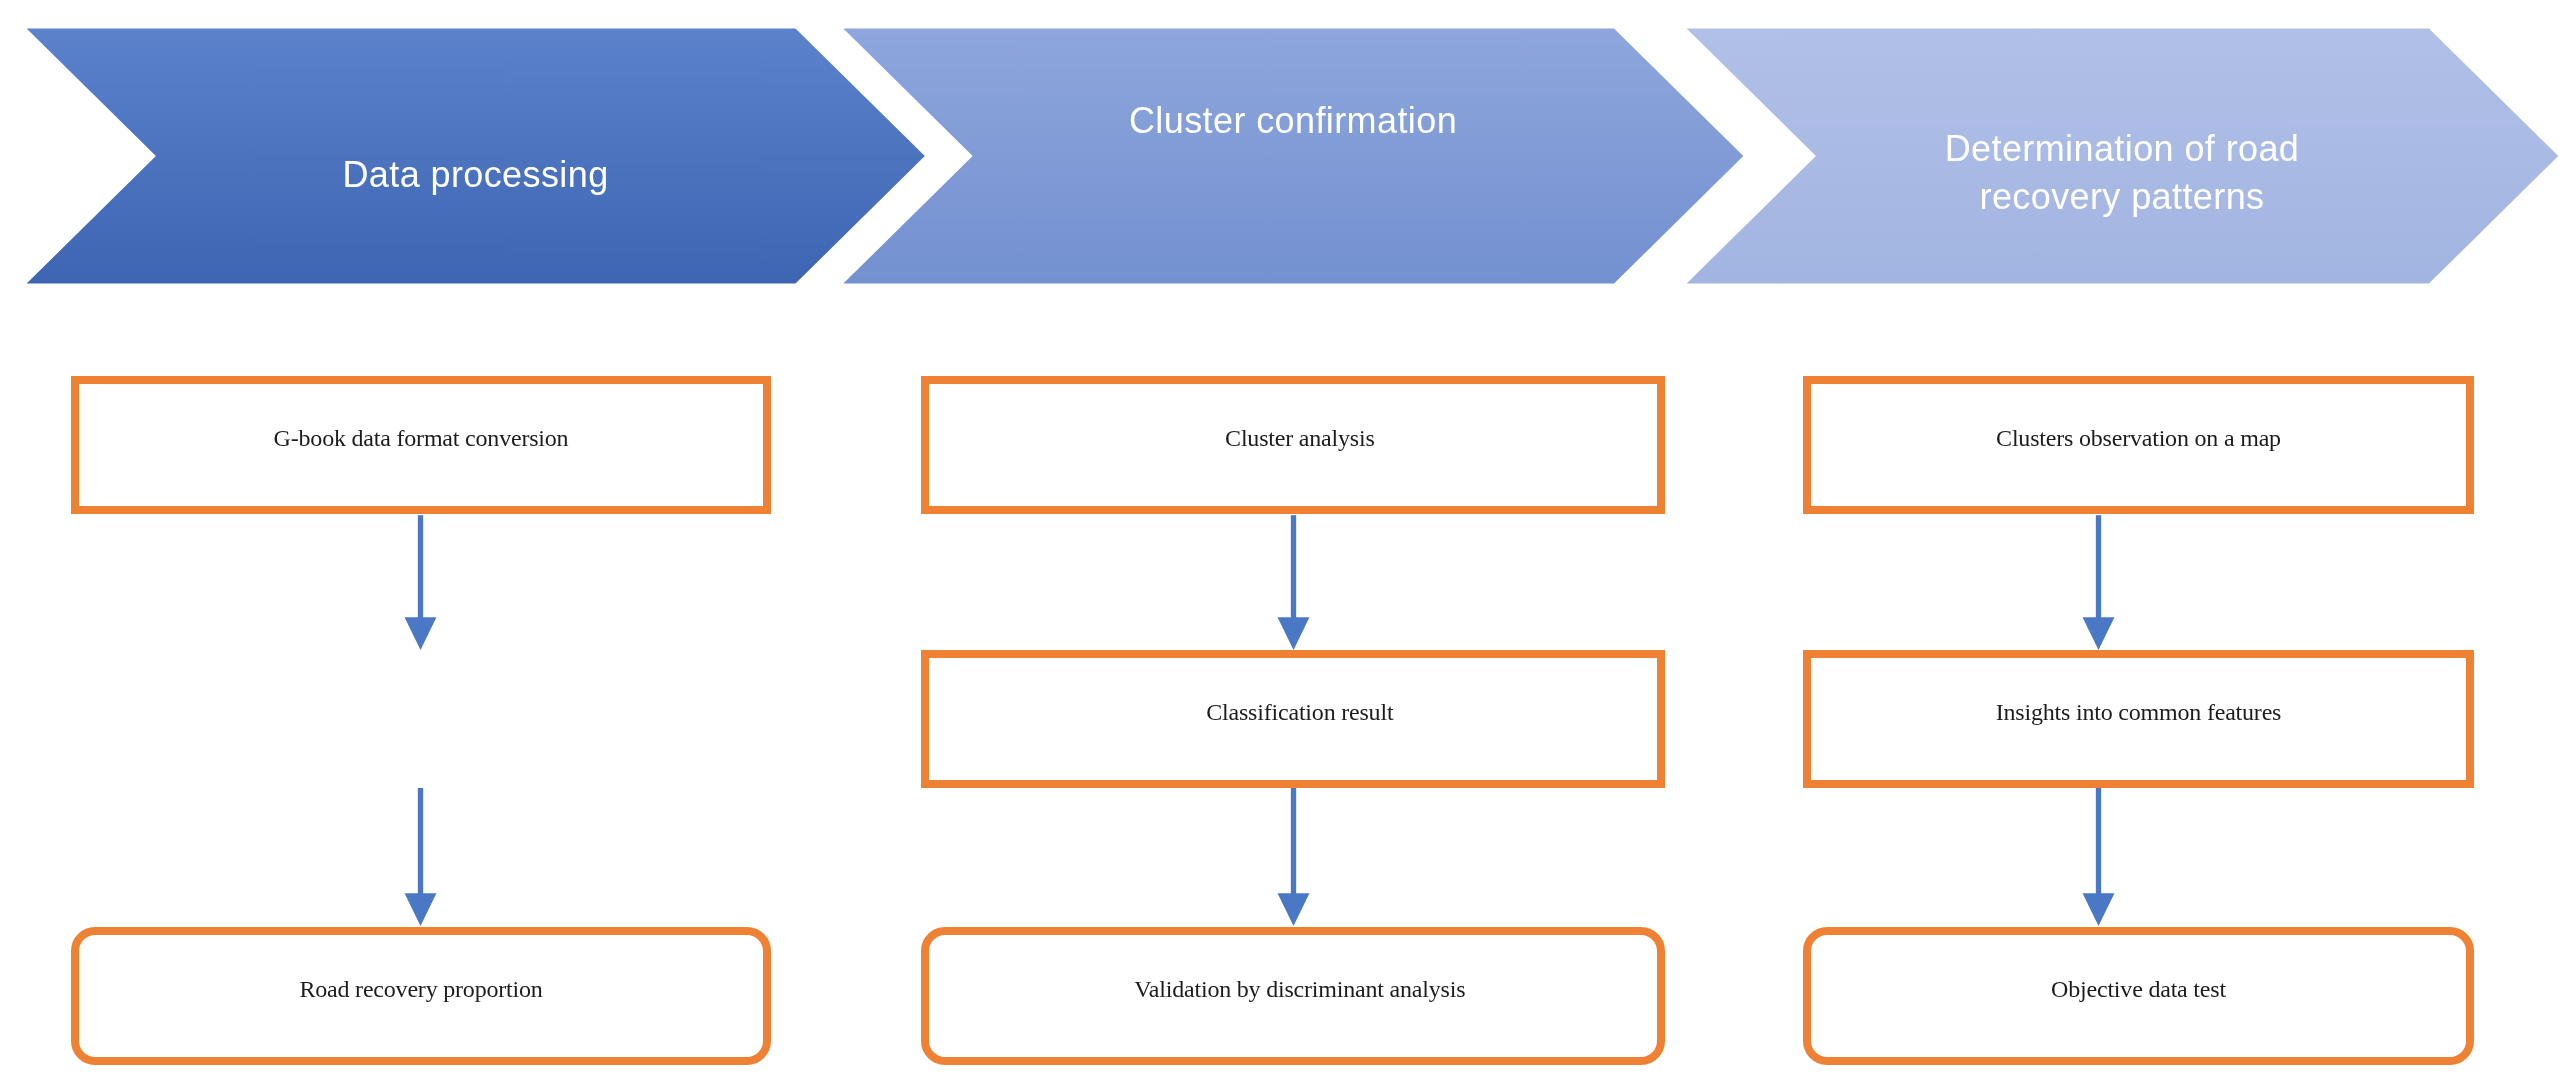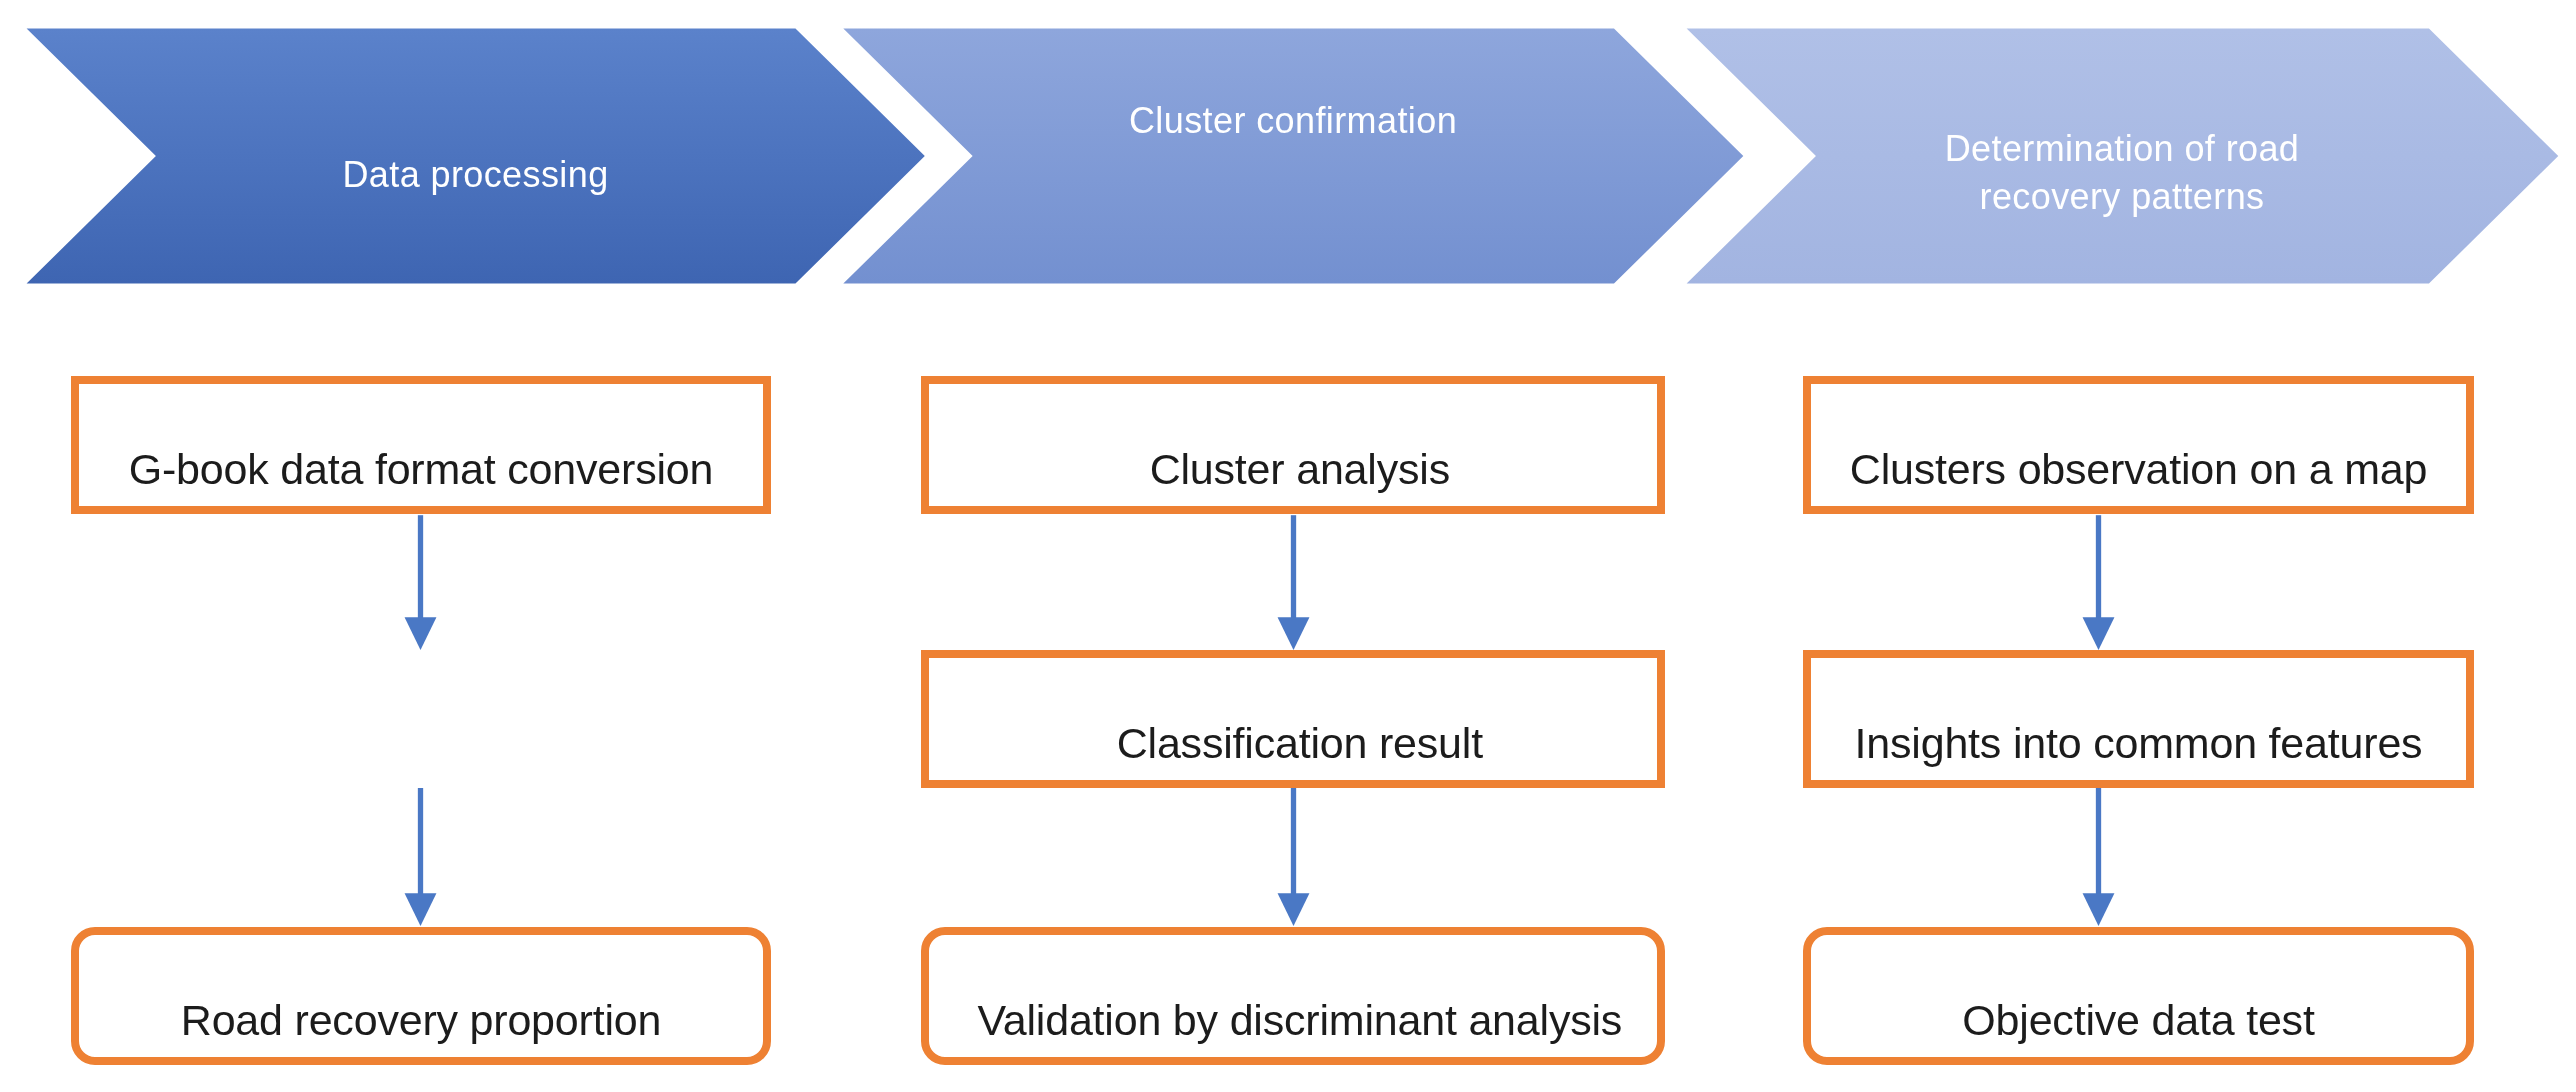--- a/index.html
+++ b/index.html
@@ -40,28 +40,29 @@
     line-height: 1.32;
   }
   
   .pbox {
     position: absolute;
     box-sizing: border-box;
     height: 138px;
     background: var(--box_fill);
     border: 8px solid var(--box_border);
     display: flex;
-    align-items: flex-end;
+    align-items: center;
     justify-content: center;
     text-align: center;
     padding: 0 12.4px 12.4px 12.4px;
     color: var(--box_text);
-    font-size: 43px;
+    font-size: 24px;
     font-weight: 400;
     letter-spacing: -0.2px;
+    font-family: Liberation Serif, serif;
   }
   .col1 { left: 71px;   width: 700px; }
   .col2 { left: 921px; width: 744px; padding-left: 26px; }
   .col3 { left: 1763px; width: 671px; margin-left: 40px; }
   .row1 { top: 376px; }
   .row2 { top: 650px; }
   .row3 { top: 927px; border-radius: 24px; }
   
   .arrow-svg { position: absolute; }
   .arrow-line { stroke: var(--arrow); stroke-width: 6; }

